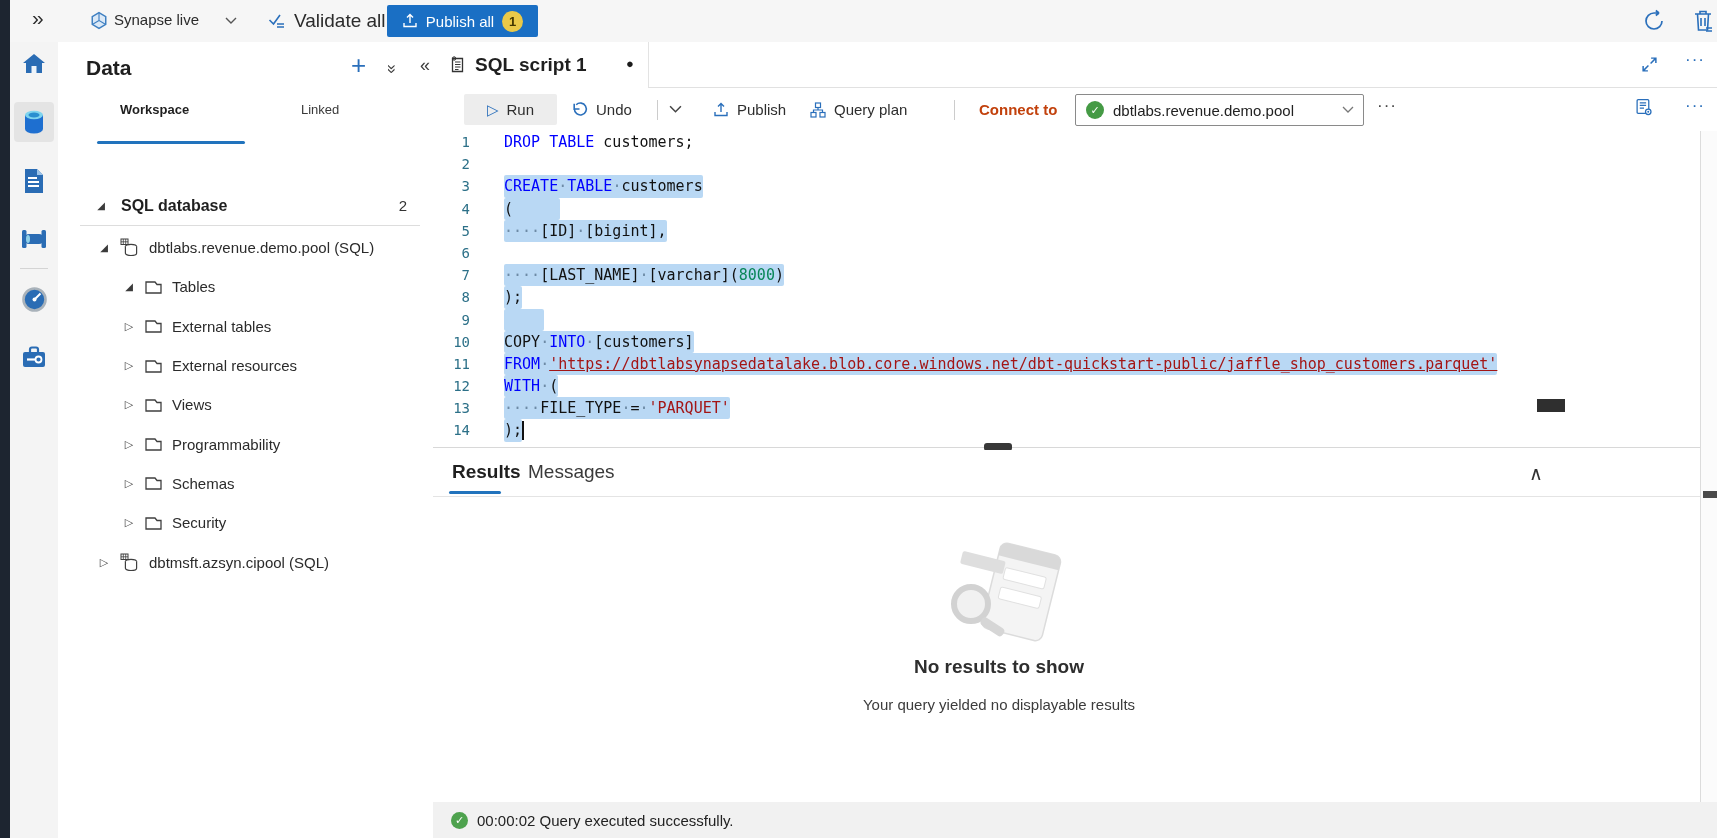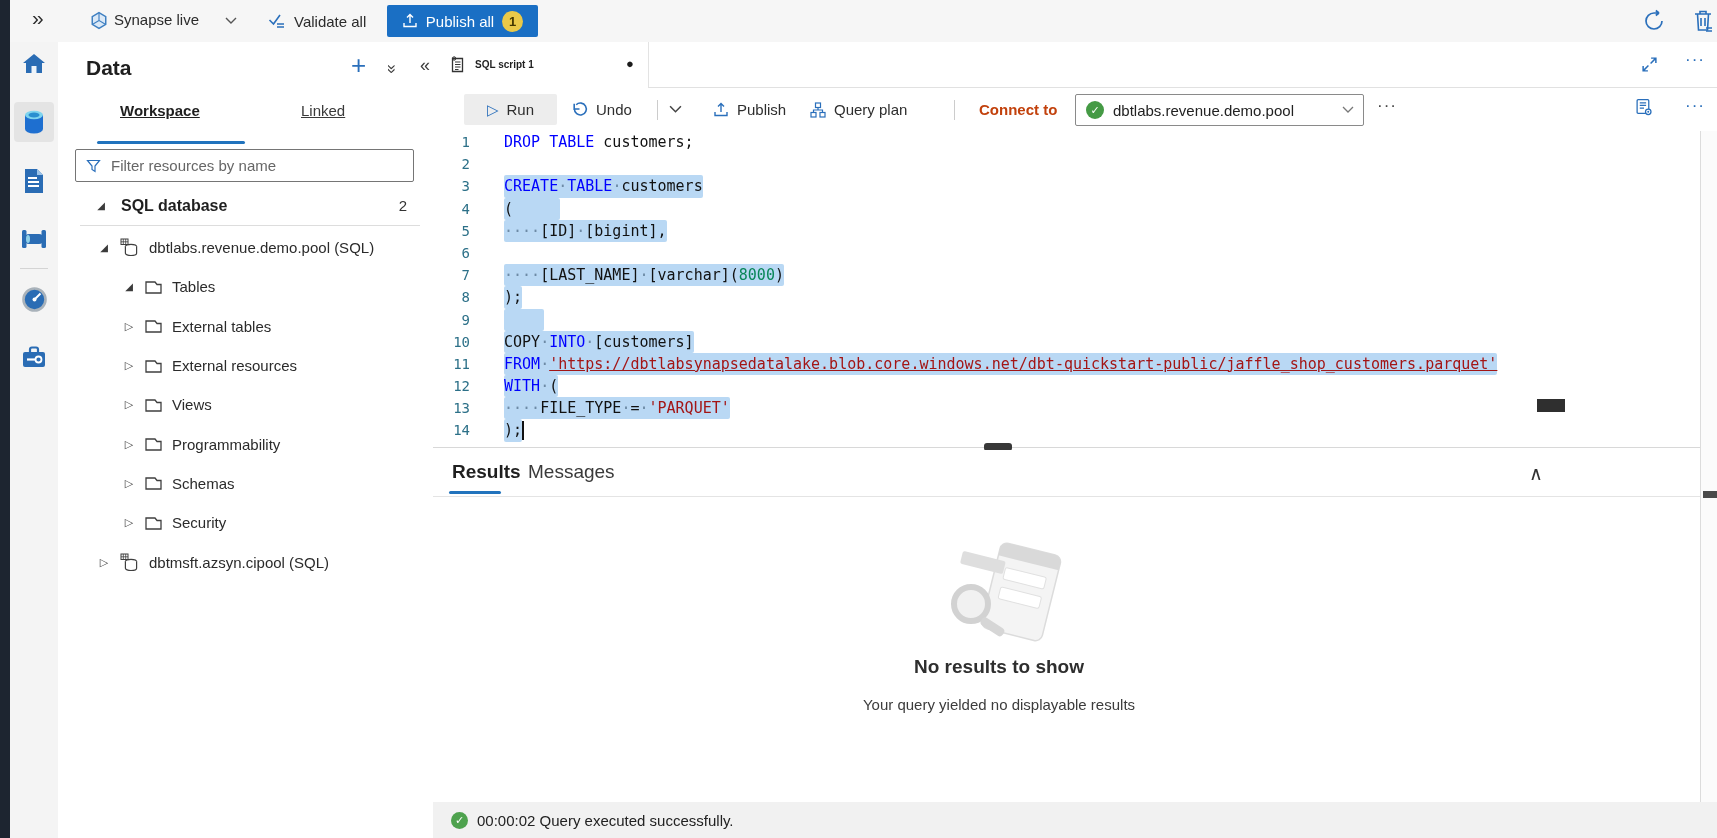--- a/index.html
+++ b/index.html
@@ -8,39 +8,39 @@
   .abs{position:absolute;}
   svg{display:block;}
 
   
   #darkstrip{left:0;top:0;width:10px;height:838px;background:#1d2530;}
   #topbar{left:10px;top:0;width:1707px;height:42px;background:#f6f6f6;border-bottom:1px solid #e3e3e3;}
   #navExpand{left:22px;top:6px;font-size:21px;color:#2d2d2d;cursor:pointer;}
   #hexIcon{left:80px;top:11px;}
   #envName{left:104px;top:11px;font-size:15px;color:#2b2b2b;}
   #envChev{left:215px;top:17px;}
-  #validateBtn{left:258px;top:8px;display:flex;align-items:center;gap:8px;font-size:15px;color:#2b2b2b;height:26px;}
+  #validateBtn{left:258px;top:8px;display:flex;align-items:center;gap:8px;font-size:19px;color:#2b2b2b;height:26px;}
   #publishBtn{left:377px;top:5px;width:151px;height:32px;background:#1a6fc4;border-radius:2px;display:flex;align-items:center;justify-content:center;gap:8px;color:#fff;font-size:15px;cursor:pointer;}
   .badge{width:21px;height:21px;border-radius:50%;background:#eac948;color:#433700;font-size:13px;display:flex;align-items:center;justify-content:center;font-weight:bold;}
   #refreshBtn{left:1632px;top:9px;}
   #trashBtn{left:1681px;top:8px;}
 
   
   #rail{left:10px;top:42px;width:48px;height:796px;background:#f4f4f4;border-right:1px solid #e6e6e6;}
   .railItem{position:absolute;left:4px;width:40px;height:40px;border-radius:4px;display:flex;align-items:center;justify-content:center;cursor:pointer;}
   .railItem.active{background:#e4e4e4;}
   #railDiv{position:absolute;left:10px;width:28px;height:1px;background:#d4d4d4;top:226px;}
 
   
   #explorer{left:58px;top:42px;width:375px;height:796px;background:#fff;border-right:1px solid #dcdcdc;}
   #expTitle{left:28px;top:14px;font-size:21px;font-weight:bold;color:#1f1f1f;}
   #expAdd{left:293px;top:10px;font-size:26px;font-weight:300;color:#2a6fbb;line-height:26px;cursor:pointer;}
   #expCollapseAll{left:330px;top:16px;font-size:17px;color:#3d3d3d;transform:rotate(90deg);cursor:pointer;letter-spacing:-2px;}
   #expCollapse{left:362px;top:13px;font-size:18px;color:#3d3d3d;cursor:pointer;}
-  .expTab{position:absolute;top:60px;font-size:15px;color:#3a3a3a;cursor:pointer;text-decoration:underline;}
+  .expTab{position:absolute;top:60px;font-size:13px;color:#3a3a3a;cursor:pointer;}
   #tabWorkspace{left:62px;font-weight:bold;color:#1f1f1f;}
   #tabLinked{left:243px;}
   #tabUnderline{left:39px;top:99px;width:148px;height:3px;background:#2173bd;border-radius:2px;}
   #filterBox{left:17px;top:107px;width:337px;height:31px;border:1px solid #757575;border-radius:2px;background:#fff;display:flex;align-items:center;}
   #filterBox input{border:0;outline:none;flex:1;font-size:15px;color:#333;font-family:"Liberation Sans",sans-serif;background:transparent;}
   #filterBox input::placeholder{color:#666;}
   #funnel{margin:0 8px 0 10px;}
   #treeRoot{left:0;top:144px;width:375px;height:39px;display:flex;align-items:center;cursor:pointer;}
   #treeRoot .twisty{margin-left:36px;}
   #rootLbl{font-size:16px;font-weight:bold;color:#1f1f1f;margin-left:13px;}
@@ -53,21 +53,21 @@
   .twisty{width:14px;font-size:11px;color:#3b3b3b;display:inline-block;text-align:center;}
   .twisty.open{font-size:10px;}
   .ticon{margin:0 10px 0 9px;display:inline-flex;}
 
   
   #editorPanel{left:433px;top:42px;width:1284px;height:796px;background:#fff;}
   #tabRow{left:0;top:0;width:1284px;height:46px;background:#fff;}
   #tabRowLine{left:215px;top:45px;width:1069px;height:1px;background:#e1e1e1;}
   #scriptTab{left:0;top:0;width:215px;height:45px;border-right:1px solid #e3e3e3;display:flex;align-items:center;cursor:pointer;background:#fff;}
   #scriptTab .ticonTab{margin:0 10px 0 16px;}
-  #tabTitle{font-size:10px;font-weight:bold;color:#1f1f1f;}
+  #tabTitle{font-size:19px;font-weight:bold;color:#1f1f1f;}
   #dirtyDot{position:absolute;left:193px;top:14px;font-size:13px;color:#1b1b1b;}
   #tabExpand{left:1208px;top:14px;cursor:pointer;}
   #tabMore{left:1252px;top:8px;font-size:17px;color:#2a6fbb;cursor:pointer;letter-spacing:1px;}
 
   #toolbar{left:0;top:46px;width:1284px;height:43px;border-bottom:1px solid #ececec;background:#fff;}
   .tbtn{position:absolute;display:flex;align-items:center;gap:8px;font-size:15px;color:#2e2e2e;cursor:pointer;height:31px;top:6px;}
   #runBtn{left:31px;width:93px;background:#ededed;border-radius:2px;justify-content:center;}
   #runGlyph{color:#2a6fbb;font-size:15px;}
   #undoBtn{left:138px;}
   .vsep{position:absolute;top:12px;width:1px;height:20px;background:#ccc;}
@@ -228,28 +228,20 @@
 </div>
 
 <div id="explorer" class="abs">
   <div id="expTitle" class="abs">Data</div>
   <div id="expAdd" class="abs">+</div>
   <div id="expCollapseAll" class="abs">»</div>
   <div id="expCollapse" class="abs">«</div>
   <div id="tabWorkspace" class="expTab">Workspace</div>
   <div id="tabLinked" class="expTab">Linked</div>
   <div id="tabUnderline" class="abs"></div>
-  <div id="filterBox" class="abs">
-    <span id="funnel">
-      <svg width="15" height="14" viewBox="0 0 15 14">
-          <path d="M1.5 1.5 h12 L9 7 v5.5 L6 10.5 V7 z" fill="none" stroke="#2a6fbb" stroke-width="1.2"></path>
-        </svg>
-    </span>
-    <input type="text" placeholder="Filter resources by name" style="">
-  </div>
 
   <div id="treeRoot" class="abs">
     <span class="twisty open">◢</span>
     <span id="rootLbl">SQL database</span>
     <span id="rootCount">2</span>
   </div>
   <div id="rootDivider" class="abs"></div>
   <div id="treeItems" class="abs">
       <div class="trow pool">
         <span class="twisty open">◢</span>

